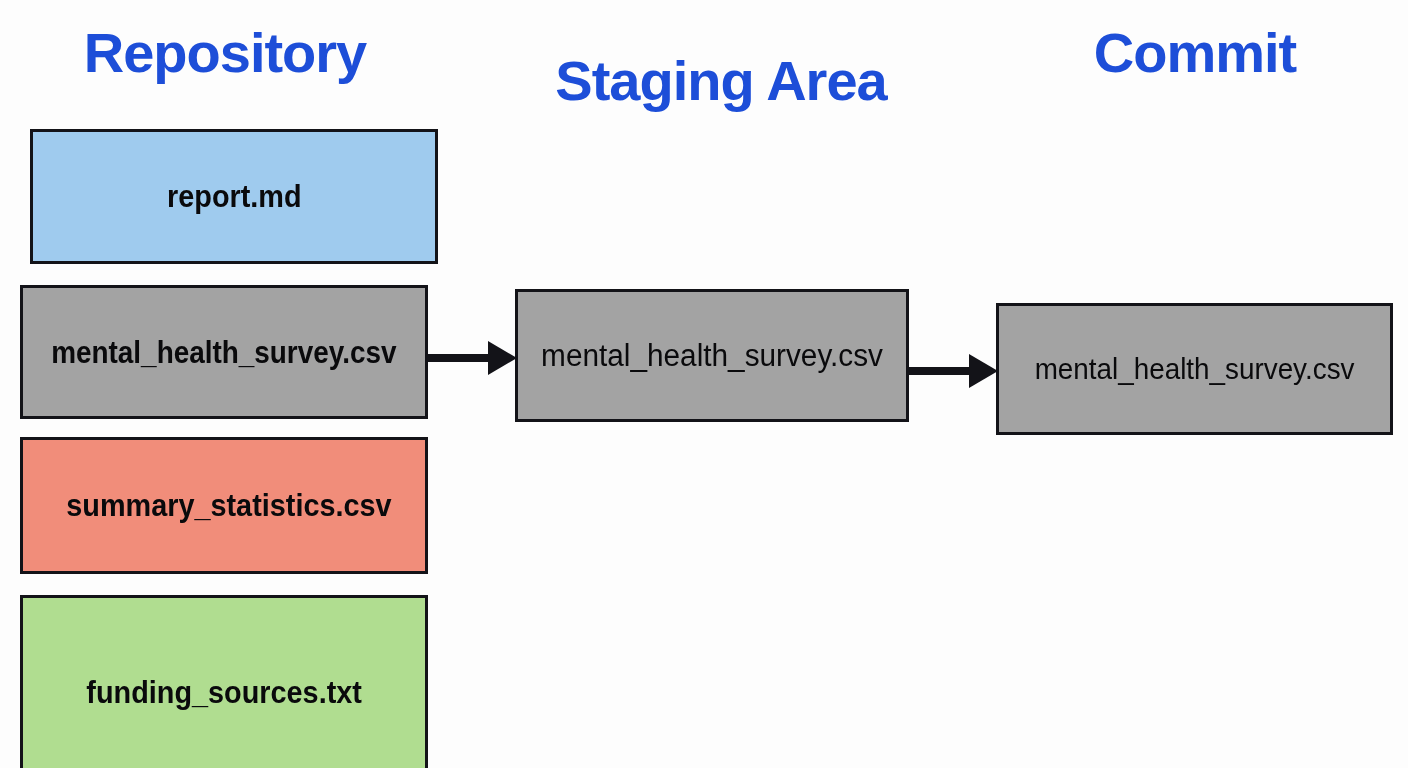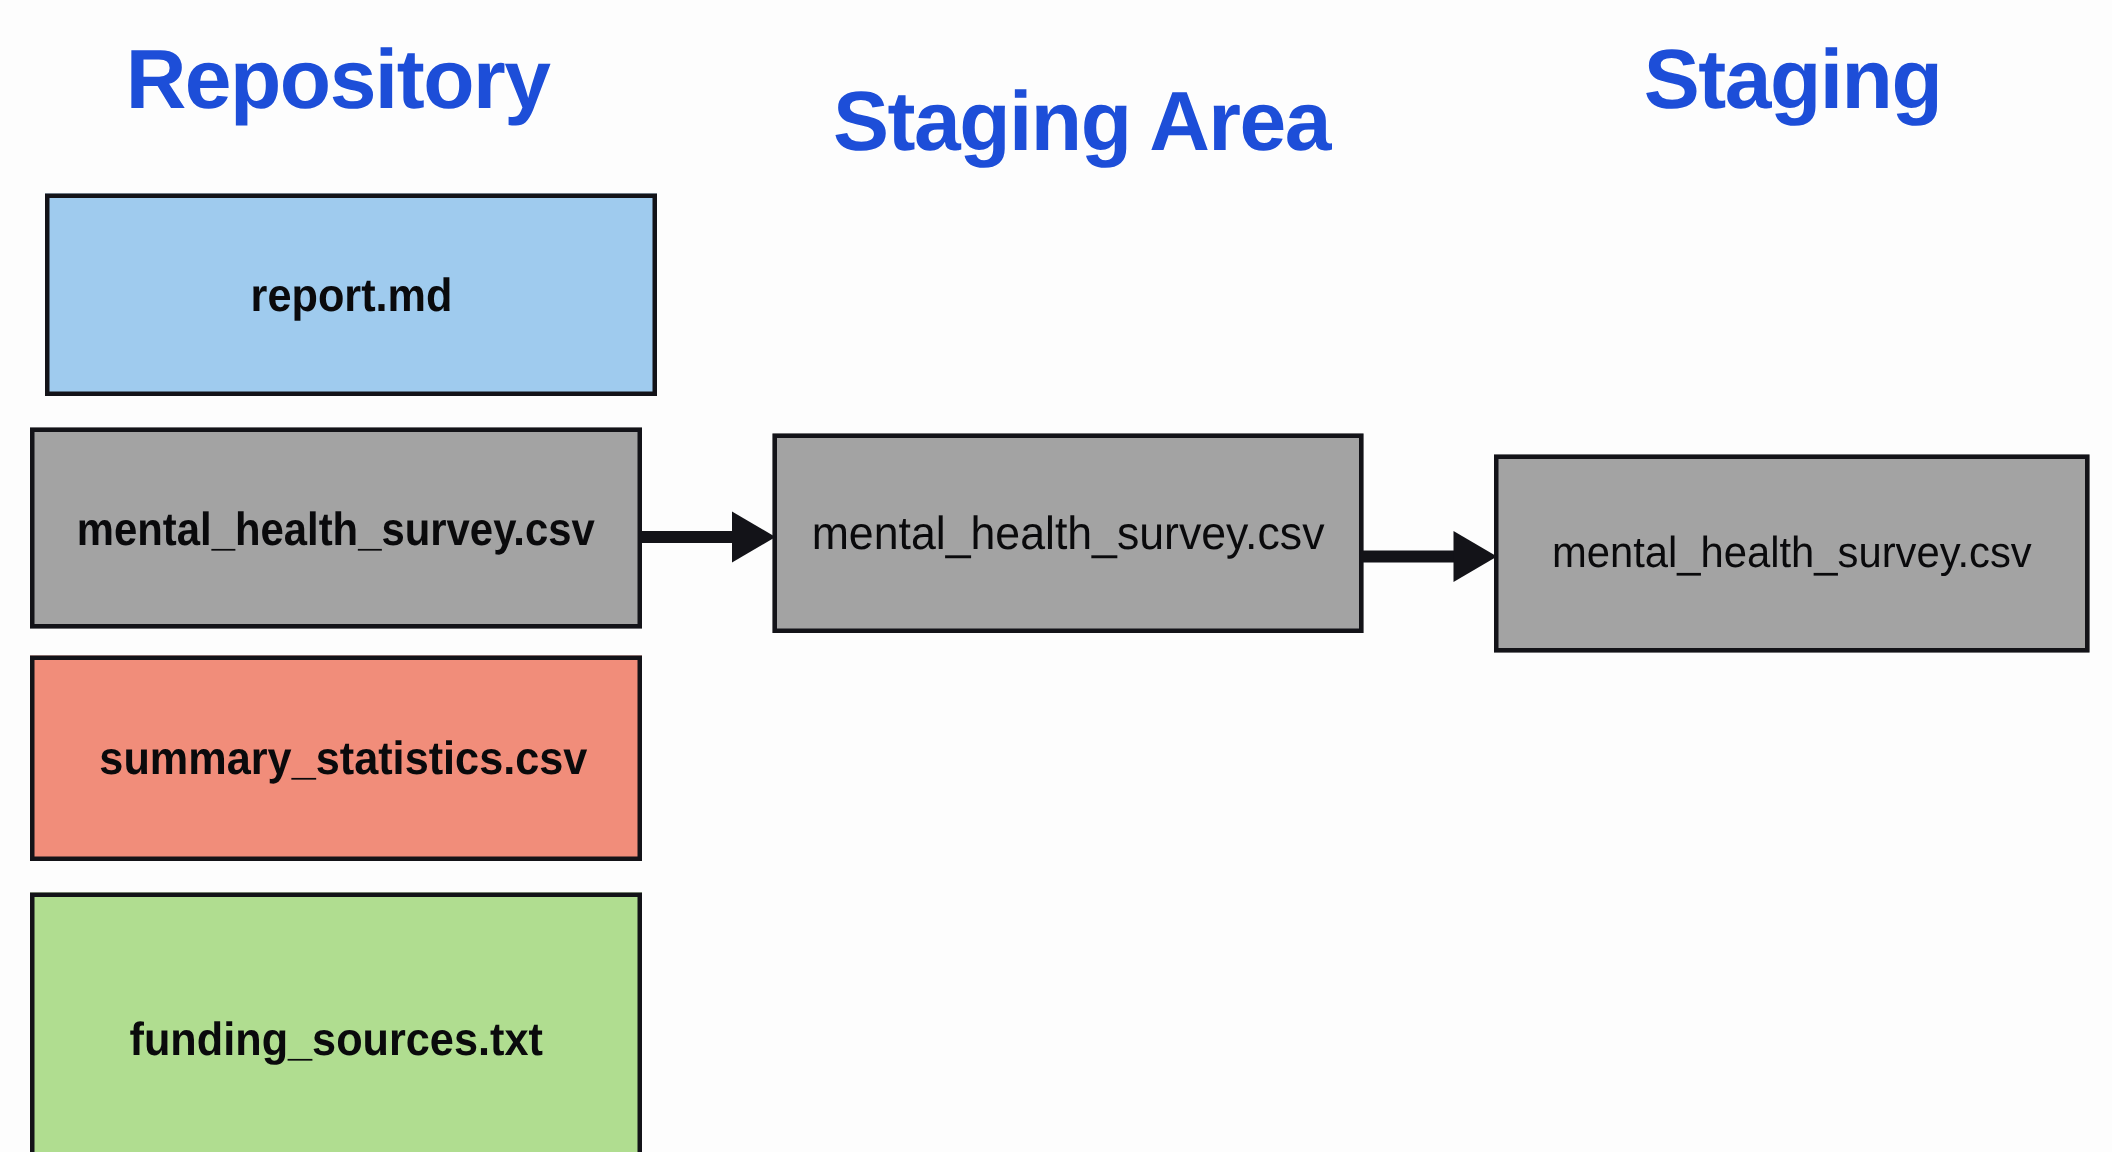--- a/index.html
+++ b/index.html
@@ -87,21 +87,21 @@
 </style>
 </head>
 <body>
 
 <div id="canvas">
 
   <div class="col-title" style="left:225px; top:25px;">Repository</div>
 
   <div class="col-title" style="left:721px; top:25px;margin-top:28px;">Staging Area</div>
 
-  <div class="col-title" style="left:1195px; top:25px;">Staging</div>
+  <div class="col-title" style="left:1195px; top:25px;">Commit</div>
 
   <div class="file-box box-blue" style="left:20px; top:129px; width:408px; height:135px;margin-left:10px;">
     <span class="label label-bold">report.md</span>
   </div>
 
   <div class="file-box box-yellow" style="left:20px; top:285px; width:408px; height:134px;">
     <span class="label label-bold-lg">mental_health_survey.csv</span>
   </div>
 
   <div class="file-box box-salmon" style="left:20px; top:437px; width:408px; height:137px;padding-left:10px;">

